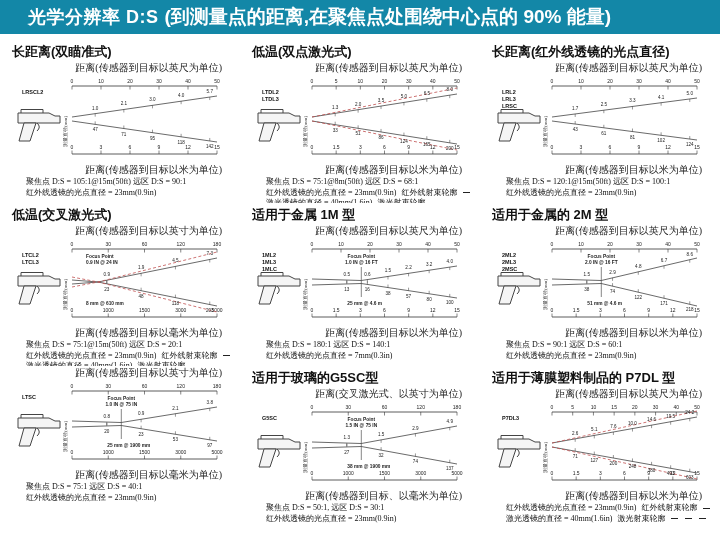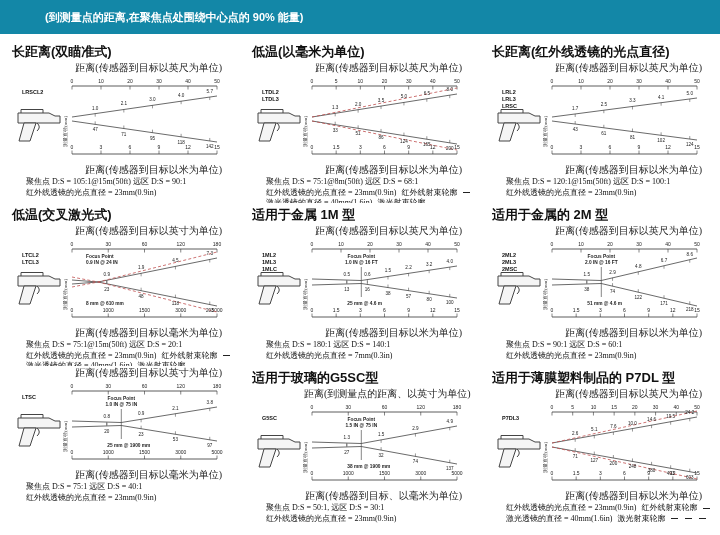--- a/index.html
+++ b/index.html
@@ -1,20 +1,20 @@
 <!DOCTYPE html>
 <html><head>
 <meta charset="utf-8">
 <style>
   html,body{margin:0;padding:0;}
   .page{width:720px;height:535px;background:#ffffff;position:relative;overflow:hidden;
         font-family:"Liberation Sans",sans-serif;}
   header.bar{height:34px;display:flex;align-items:center;padding-left:28px;color:#fff;}
   .t-main{font-size:18px;font-weight:700;letter-spacing:.5px;}
-  .t-sub{font-size:11px;font-weight:600;margin-left:17px;}
+  .t-sub{font-size:19px;font-weight:600;margin-left:6px;}
   .grid{display:grid;grid-template-columns:240px 240px 240px;grid-auto-rows:163px;padding-top:6px;}
   .panel{position:relative;overflow:hidden;}
   .p-title{font-size:13px;font-weight:700;padding:3px 0 0 12px;white-space:nowrap;color:#111;}
   .chart-block{margin-left:12px;width:214px;}
   .axis-label{font-size:10px;text-align:right;color:#222;margin-left:52px;width:158px;
               font-family:"Liberation Serif",serif;white-space:nowrap;}
   .chart-row{position:relative;height:88px;}
   .gun-col{position:absolute;left:0;top:0;width:54px;height:88px;}
   .models{position:absolute;top:14px;left:10px;font-size:5.5px;font-weight:700;line-height:1.25;color:#111;}
   .gun-icon{position:absolute;left:4px;top:29px;}
@@ -25,20 +25,21 @@
   .spec-row{font-size:8px;line-height:10.5px;color:#111;display:flex;
             align-items:center;gap:5px;white-space:nowrap;}
   .leg-line{display:inline-block;width:46px;height:1px;background:#222;}
   .leg-line.dash{background:repeating-linear-gradient(90deg,#222 0 7px,transparent 7px 14px);}
 </style>
 </head>
 <body>
 
 <div class="page">
   <header class="bar" id="hdr" style="background: rgb(19, 135, 167);">
+    <span class="t-main">光学分辨率 D:S</span>
     <span class="t-sub">(到测量点的距离,在聚焦点处围绕中心点的 90% 能量)</span>
   </header>
   <main class="grid" id="panels">
       <div class="panel">
         <div class="p-title">长距离(双瞄准式)</div>
         <div class="chart-block">
           <div class="axis-label">距离(传感器到目标以英尺为单位)</div>
           <div class="chart-row">
             <div class="gun-col">
               <div class="models">
@@ -110,21 +111,21 @@
         <div class="specs">
           <div class="spec-row">
             <span>聚焦点 D:S = 105:1@15m(50ft)  远区 D:S = 90:1</span>
           </div>
           <div class="spec-row">
             <span>红外线透镜的光点直径 = 23mm(0.9in)</span>
           </div>
         </div>
       </div>
       <div class="panel">
-        <div class="p-title">低温(以毫米为单位)</div>
+        <div class="p-title">低温(双点激光式)</div>
         <div class="chart-block">
           <div class="axis-label">距离(传感器到目标以英尺为单位)</div>
           <div class="chart-row">
             <div class="gun-col">
               <div class="models">
                 <div>LTDL2</div>
                 <div>LTDL3</div>
               </div>
               <svg width="48" height="40" viewBox="0 0 48 40" class="gun-icon">
                 <g stroke="#444" stroke-width="1" fill="#f5f5f5" stroke-linejoin="round">
@@ -638,21 +639,21 @@
             <span>聚焦点 D:S = 75:1 远区 D:S = 40:1</span>
           </div>
           <div class="spec-row">
             <span>红外线透镜的光点直径 = 23mm(0.9in)</span>
           </div>
         </div>
       </div>
       <div class="panel">
         <div class="p-title">适用于玻璃的G5SC型</div>
         <div class="chart-block">
-          <div class="axis-label">距离(到测量点的距离、以英寸为单位)</div>
+          <div class="axis-label">距离(交叉激光式、以英寸为单位)</div>
           <div class="chart-row">
             <div class="gun-col">
               <div class="models">
                 <div>G5SC</div>
               </div>
               <svg width="48" height="40" viewBox="0 0 48 40" class="gun-icon">
                 <g stroke="#444" stroke-width="1" fill="#f5f5f5" stroke-linejoin="round">
                   <path d="M2 9 L33 9 L39 12 L44 12 L44 19 L2 19 Z"></path>
                   <path d="M5 9 L5 5.5 L27 5.5 L27 9" fill="none"></path>
                   <path d="M8 19 L20 19 L14 37 L3 37 Z"></path>

